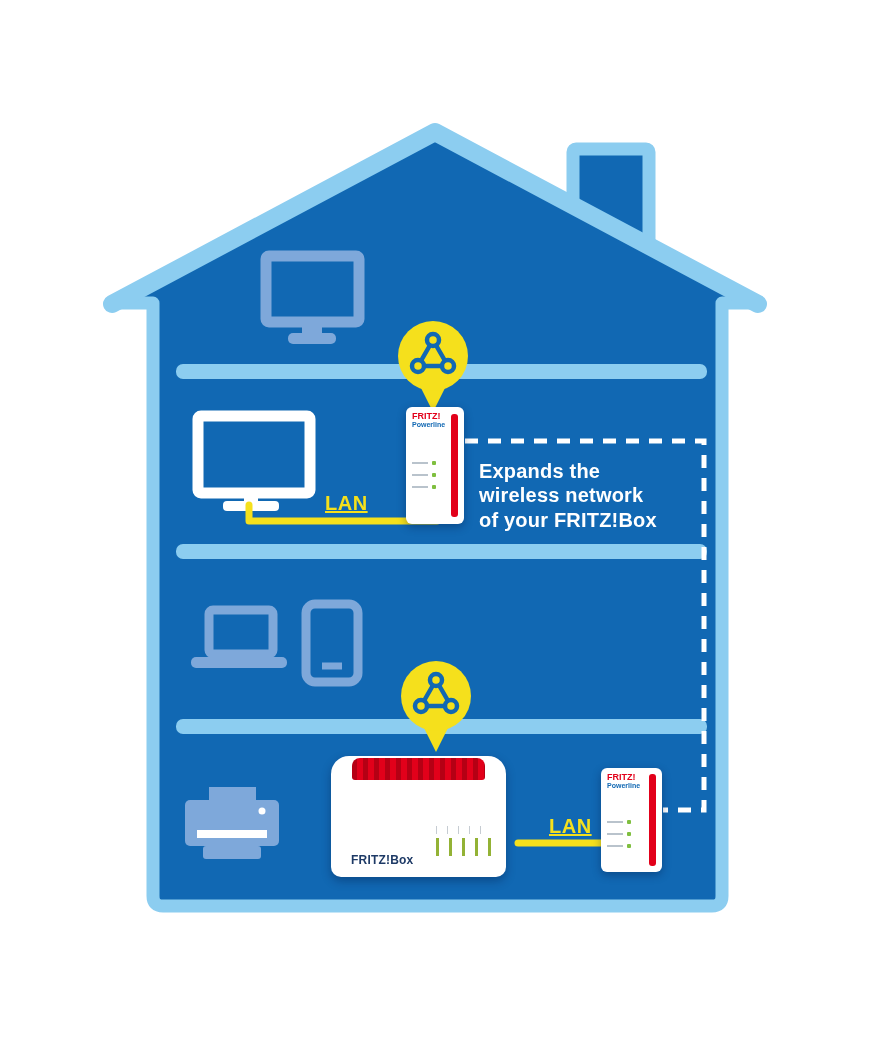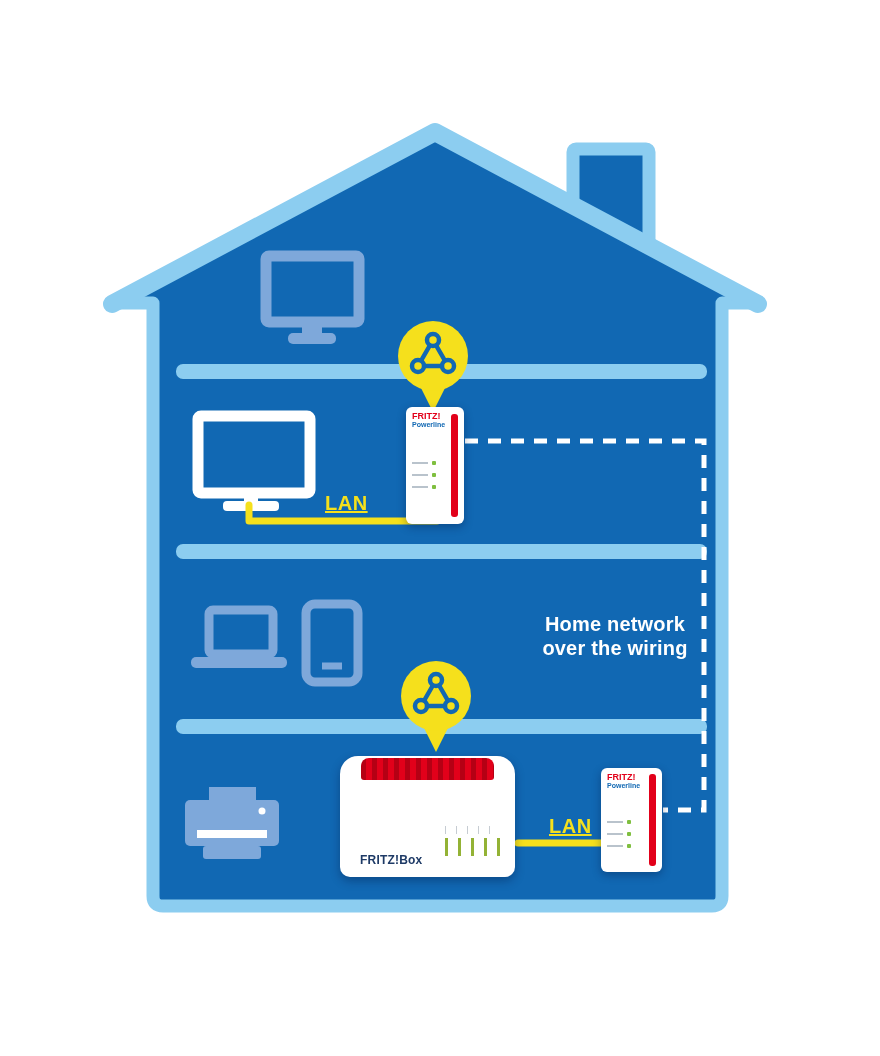--- a/index.html
+++ b/index.html
@@ -146,40 +146,41 @@
     <div class="stripe" style="right:6px;top:6px;bottom:6px;width:7px;"></div>
     <div class="brand">
       <span class="b1">FRITZ!</span>
       <span class="b2">Powerline</span>
     </div>
     <div class="ledrow" style="top:44px;"><i class="lbl"></i><i class="led"></i></div>
     <div class="ledrow" style="top:56px;"><i class="lbl"></i><i class="led"></i></div>
     <div class="ledrow" style="top:68px;"><i class="lbl"></i><i class="led"></i></div>
   </div>
 
-  <div class="abs router" style="left:340px;top:756px;width:175px;height:121px;">
+  <div class="abs router" style="left:331px;top:756px;width:175px;height:121px;">
     <div class="grille"></div>
     <div class="ledmarks">
         <i></i>
         <i></i>
         <i></i>
         <i></i>
         <i></i>
       </div>
     <div class="leds">
         <i></i>
         <i></i>
         <i></i>
         <i></i>
         <i></i>
       </div>
     <div class="brand">FRITZ!Box</div>
   </div>
 
   <div class="abs lan-label" style="left:325px;top:492px;">LAN</div>
 
+  <div class="abs annotation" style="left:479px;top:459px;width:230px;text-align:left;">Expands the
+wireless network
+of your FRITZ!Box</div>
 
-  <div class="abs annotation" style="left:520px;top:612px;width:190px;text-align:center;">Home network
-over the wiring</div>
 
   <div class="abs lan-label" style="left:549px;top:815px;">LAN</div>
 
 </div>
 
 </body></html>

